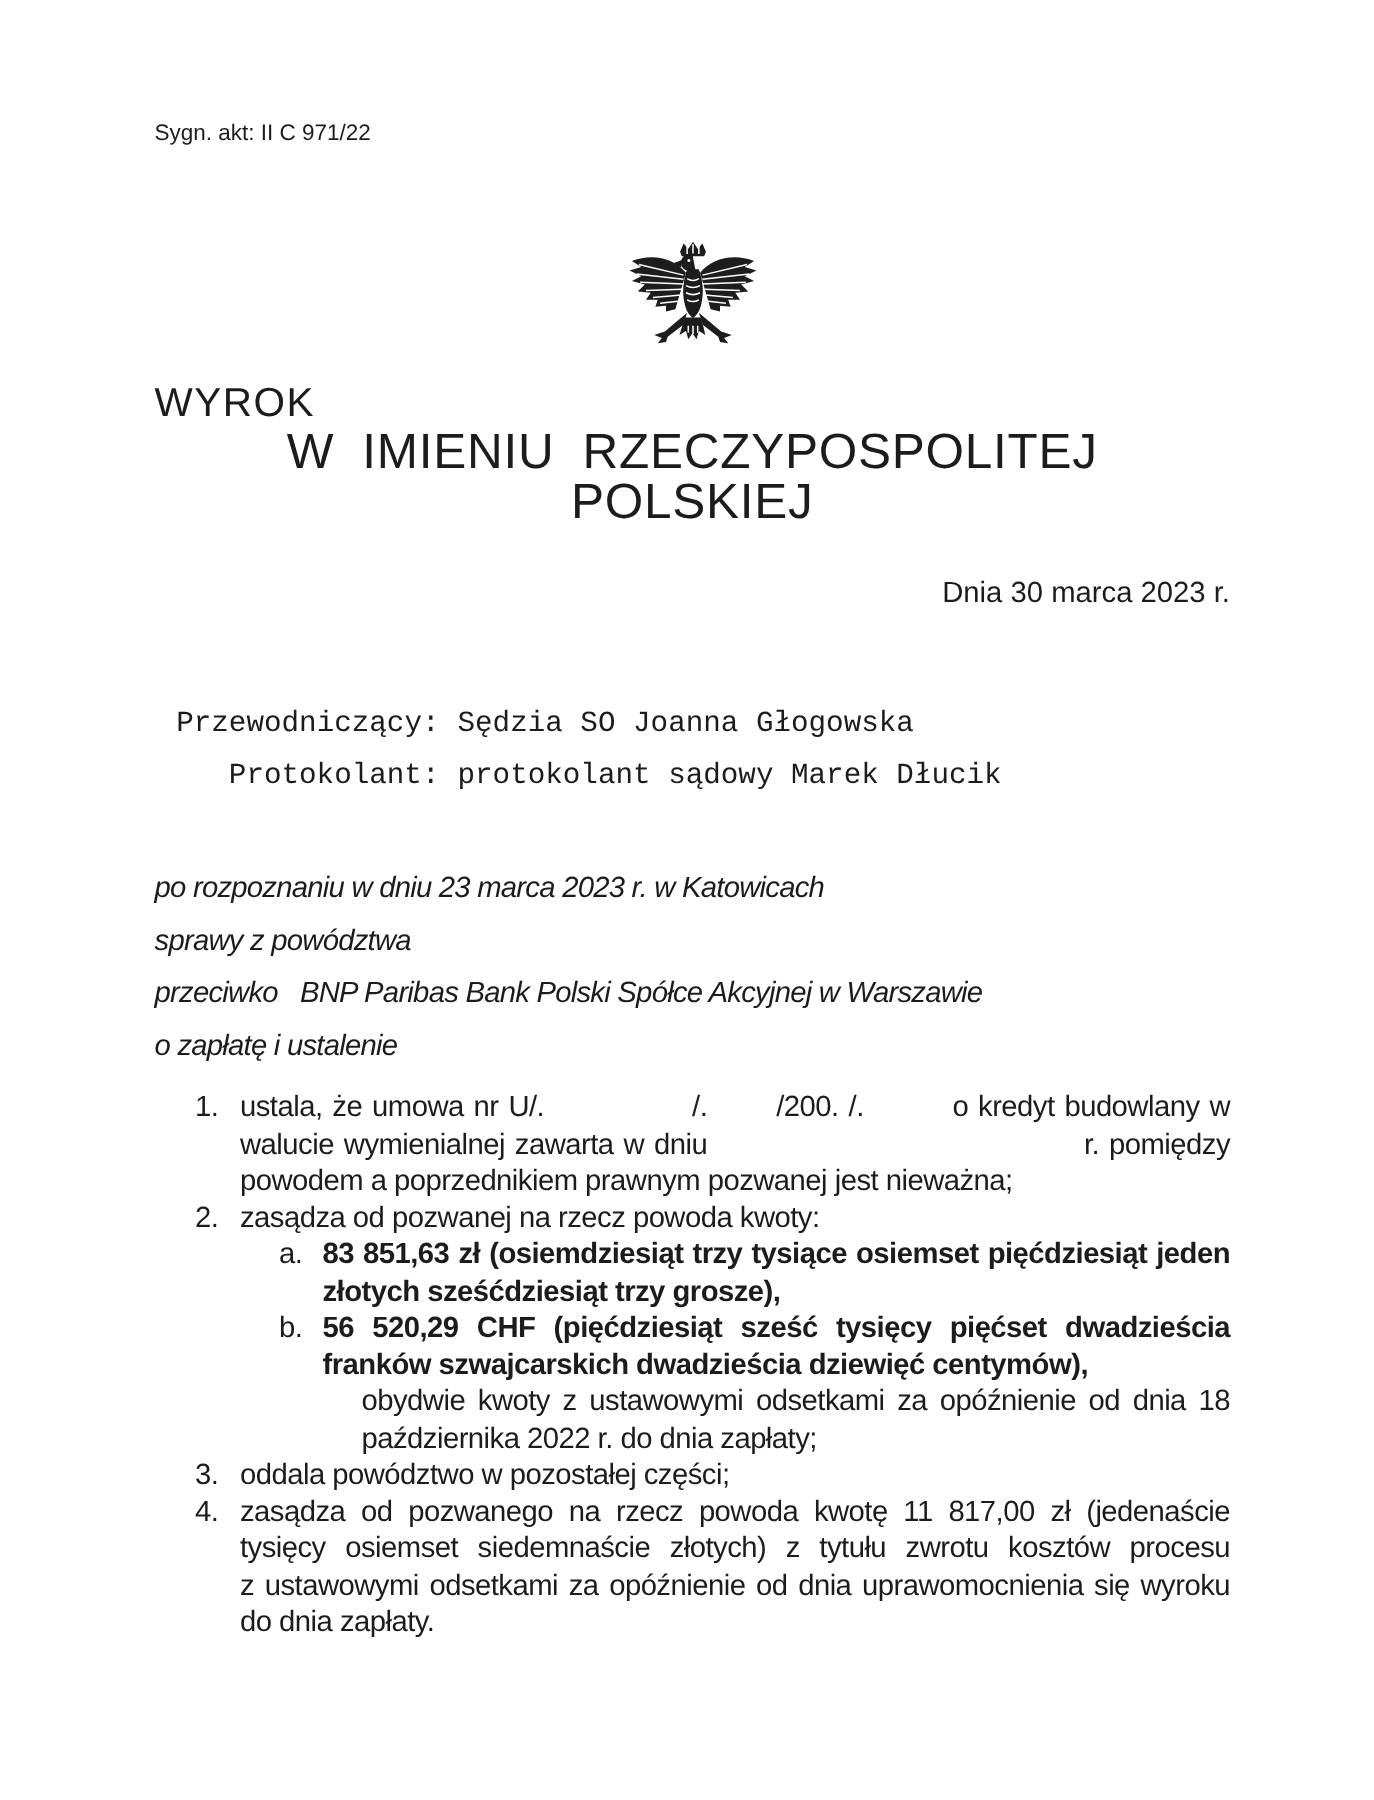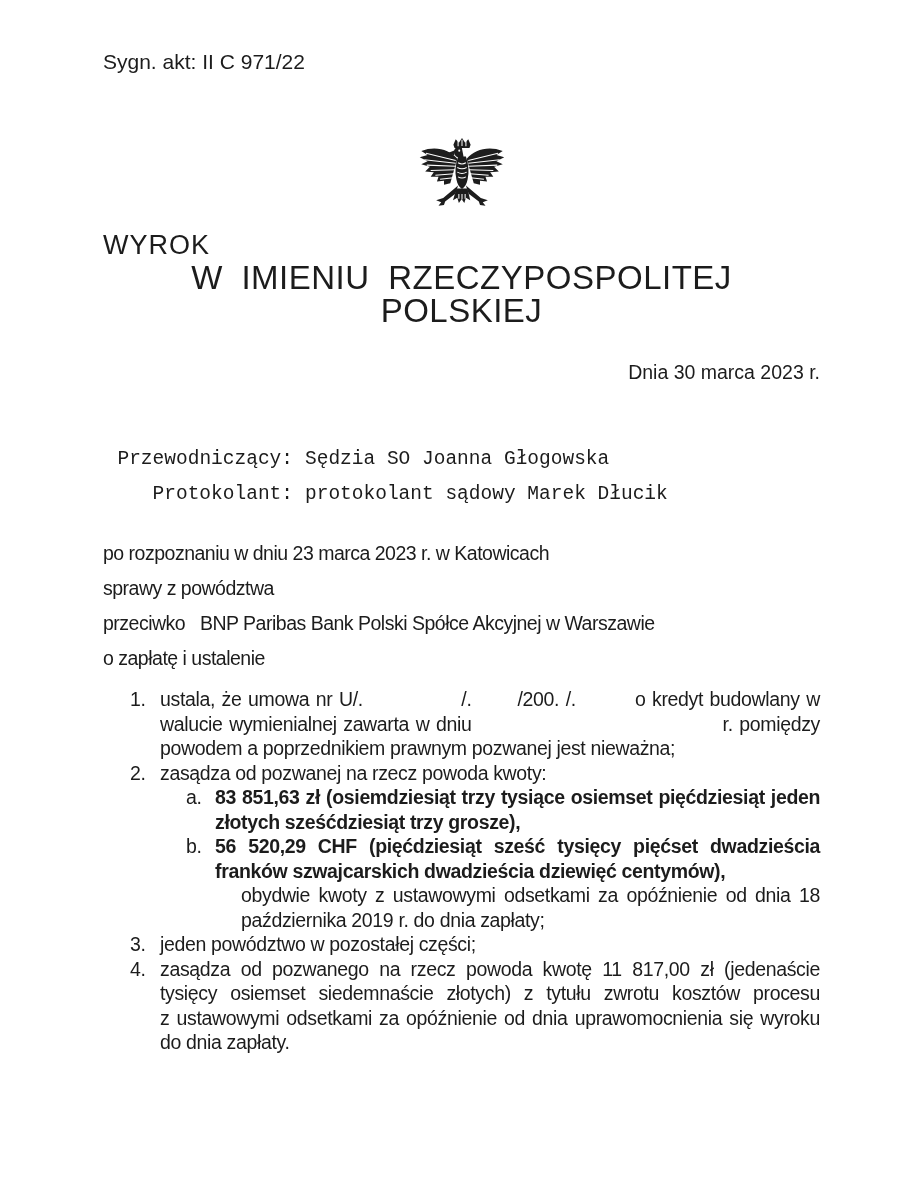--- a/index.html
+++ b/index.html
@@ -2,30 +2,30 @@
 <html lang="pl"><head>
 <meta charset="utf-8">
 <style>
   html,body{margin:0;padding:0;}
   body{
     width:916px;height:1200px;background:#ffffff;overflow:hidden;
     font-family:"Liberation Sans","DejaVu Sans",sans-serif;
     color:#1c1c1c;-webkit-font-smoothing:antialiased;
   }
   .page{padding:0 96px 0 103px;}
-  .case-number{padding-top:50px;font-size:21px;}
+  .case-number{padding-top:80px;font-size:15px;}
   .emblem-wrap{margin-top:62px;display:flex;justify-content:center;}
   .title{margin-top:6px;text-align:left;font-size:27px;letter-spacing:1px;line-height:31px;}
   .subtitle{text-align:center;font-size:33px;letter-spacing:.5px;word-spacing:9px;line-height:33px;}
   .date-line{margin-top:34px;text-align:right;font-size:19.5px;}
   .court-block{margin-top:58px;font-size:19.5px;line-height:35px;}
   .panel{margin-top:28px;font-size:19.5px;font-family:Liberation Mono, monospace;}
   .panel-row{display:grid;grid-template-columns:190px 1fr;column-gap:12px;line-height:35px;}
   .panel-role{text-align:right;}
-  .recitals{margin-top:24px;font-size:19.5px;line-height:35px;letter-spacing:-0.5px;}
+  .recitals{margin-top:40px;font-size:19.5px;line-height:35px;letter-spacing:-0.5px;font-style:italic;}
   .rulings{margin-top:11px;margin-left:27px;font-size:19.5px;line-height:24.5px;letter-spacing:-0.35px;}
   .ruling{display:flex;}
   .ruling-num{width:30px;flex:0 0 30px;}
   .ruling-body{flex:1;text-align:justify;}
   .subitems{margin-left:26px;}
   .subitem{display:flex;}
   .subitem-letter{width:29px;flex:0 0 29px;}
   .subitem-body{flex:1;text-align:justify;font-weight:bold;}
   .continuation{margin-left:55px;text-align:justify;}
 </style>
@@ -128,28 +128,28 @@
         <div>zasądza od pozwanej na rzecz powoda kwoty:</div>
         <div class="subitems">
           <div class="subitem">
             <div class="subitem-letter">a.</div>
             <div class="subitem-body">83&nbsp;851,63 zł (osiemdziesiąt trzy tysiące osiemset pięćdziesiąt jeden złotych sześćdziesiąt trzy grosze),</div>
           </div>
           <div class="subitem">
             <div class="subitem-letter">b.</div>
             <div class="subitem-body">56&nbsp;520,29 CHF (pięćdziesiąt sześć tysięcy pięćset dwadzieścia franków szwajcarskich dwadzieścia dziewięć centymów),</div>
           </div>
-          <div class="continuation">obydwie kwoty z ustawowymi odsetkami za opóźnienie od dnia 18 października 2019 r. do dnia zapłaty;</div>
+          <div class="continuation">obydwie kwoty z ustawowymi odsetkami za opóźnienie od dnia 18 października 2022 r. do dnia zapłaty;</div>
         </div>
       </div>
     </div>
 
     <div class="ruling">
       <div class="ruling-num">3.</div>
-      <div class="ruling-body">jeden powództwo w pozostałej części;</div>
+      <div class="ruling-body">oddala powództwo w pozostałej części;</div>
     </div>
 
     <div class="ruling">
       <div class="ruling-num">4.</div>
       <div class="ruling-body">zasądza od pozwanego na rzecz powoda kwotę 11&nbsp;817,00 zł (jedenaście tysięcy osiemset siedemnaście złotych) z tytułu zwrotu kosztów procesu z&nbsp;ustawowymi odsetkami za opóźnienie od dnia uprawomocnienia się wyroku do dnia zapłaty.</div>
     </div>
 
   </div>
 </div>
 

